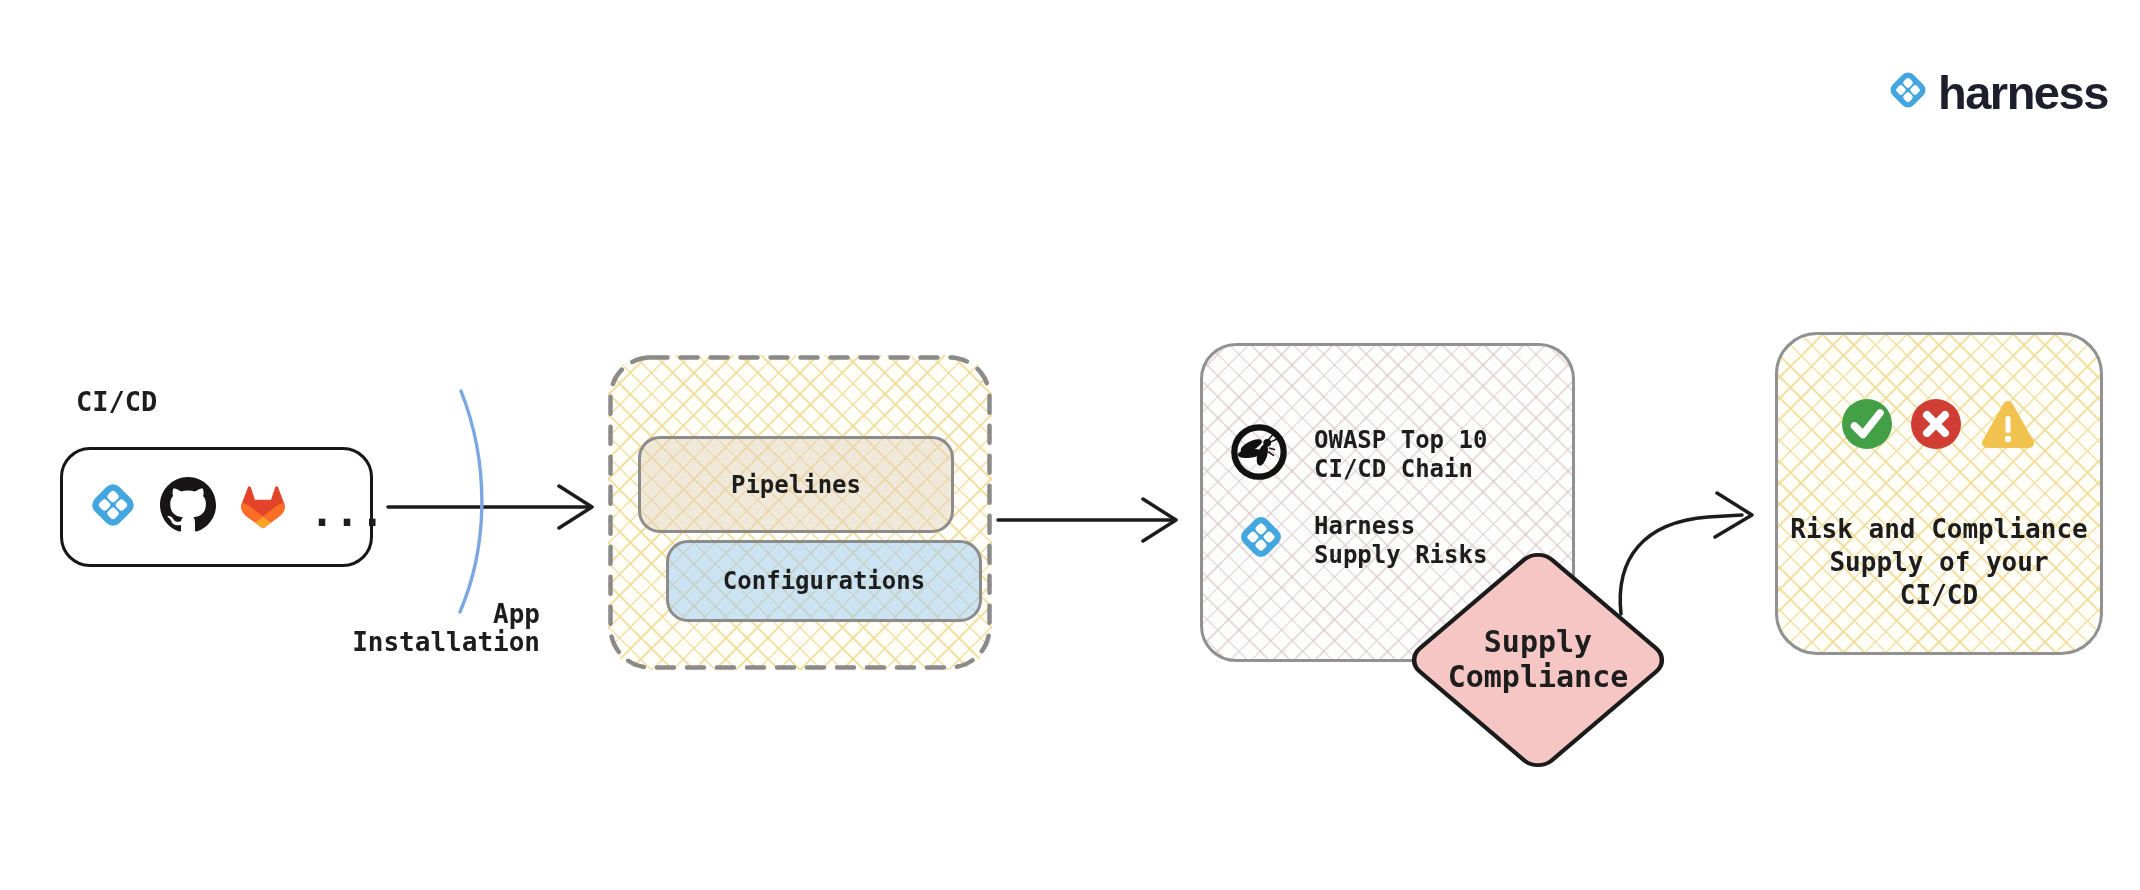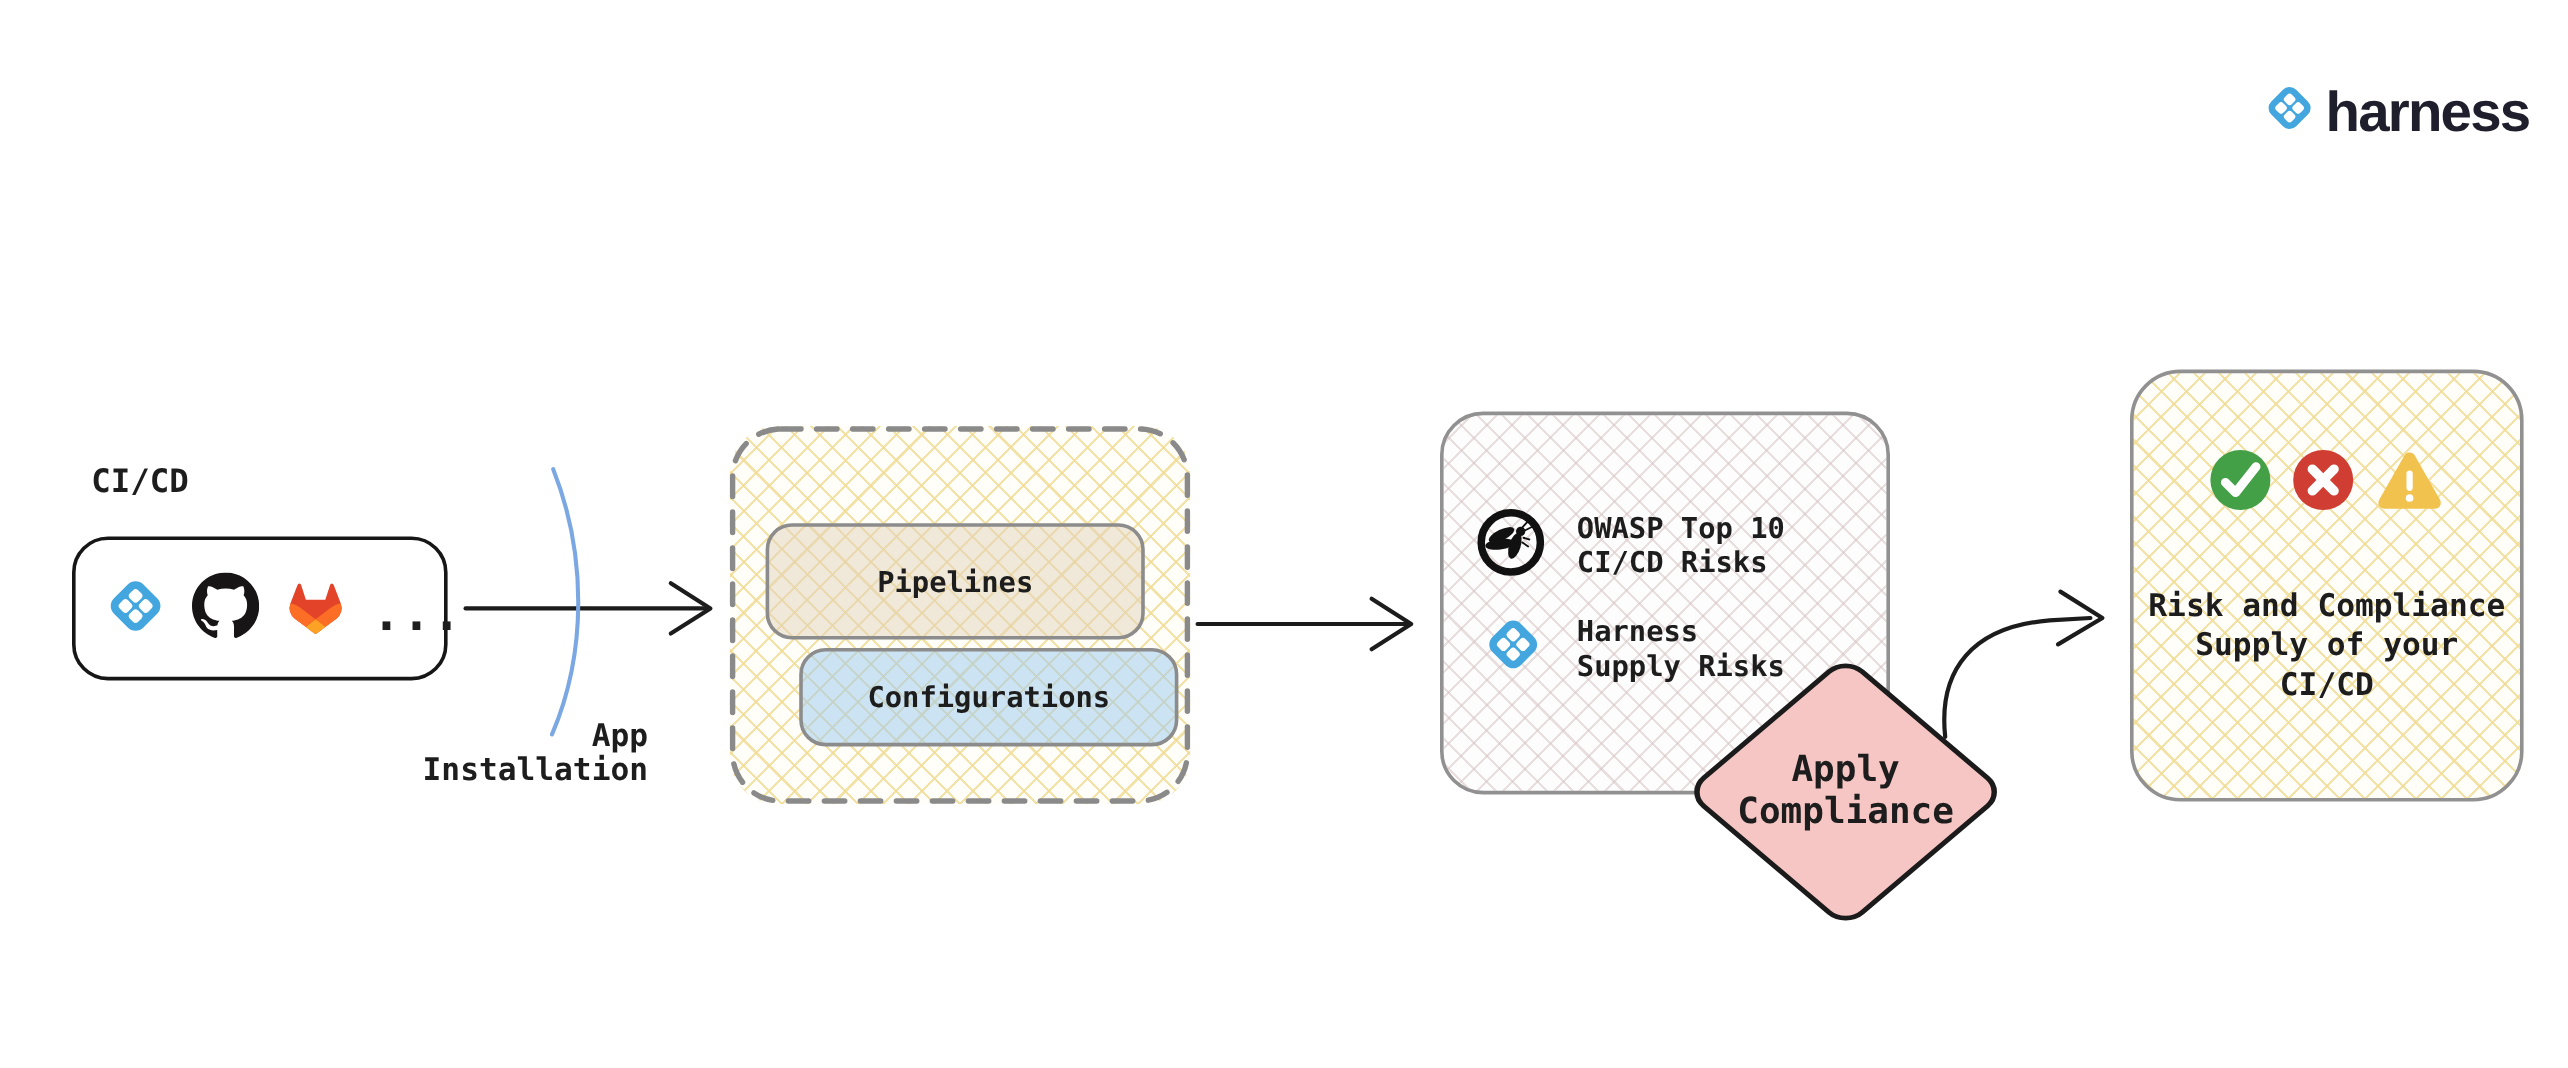--- a/index.html
+++ b/index.html
@@ -53,21 +53,21 @@
   .std-text{position:absolute;left:111px;font-size:24px;line-height:29px;font-weight:bold;}
   .std-text.t1{top:80px;}
   .std-text.t2{top:166px;}
   
   .decision-text{
     left:1538px;top:659px;transform:translate(-50%,-50%);
     text-align:center;font-size:30px;line-height:35px;font-weight:bold;
     white-space:nowrap;z-index:6;
   }
   
-  .outcome-box{left:1775px;top:308px;width:328px;height:360px;border-radius:42px;border:3px solid #919191;box-sizing:border-box;}
+  .outcome-box{left:1775px;top:332px;width:328px;height:323px;border-radius:42px;border:3px solid #919191;box-sizing:border-box;}
   .outcome-icons{position:absolute;left:0;top:63px;width:100%;display:flex;justify-content:center;align-items:center;gap:17px;}
   .outcome-text{position:absolute;left:0;top:178px;width:100%;text-align:center;font-size:26px;line-height:33px;font-weight:bold;}
   #connectors{position:absolute;left:0;top:0;z-index:5;pointer-events:none;}
 </style>
 </head>
 <body>
 
 <div class="abs brand">
   <span>
     <svg width="44" height="44" viewBox="0 0 48 48">
@@ -141,21 +141,21 @@
           <path d="M42.5 19.5l6-3"></path>
         <path d="M41 26l5 1.5"></path>
           <path d="M40 30l5 3.5"></path>
       </g>
       <circle cx="45" cy="11.5" r="1.4" fill="#111"></circle>
       <circle cx="49" cy="16" r="1.4" fill="#111"></circle>
     </svg>
   </span>
   <div class="std-text t1">
     <div>OWASP Top 10</div>
-    <div>CI/CD Risks</div>
+    <div>CI/CD Chain</div>
   </div>
   <span class="std-icon-harness">
     <svg width="50" height="50" viewBox="0 0 48 48">
       <g transform="rotate(45 24 24)">
         <rect x="8" y="8" width="32" height="32" rx="8.5" fill="#43a6de"></rect>
         <rect x="14" y="14" width="9" height="9" rx="2.8" fill="#fff"></rect>
         <rect x="25" y="14" width="9" height="9" rx="2.8" fill="#fff"></rect>
         <rect x="14" y="25" width="9" height="9" rx="2.8" fill="#fff"></rect>
         <rect x="25" y="25" width="9" height="9" rx="2.8" fill="#fff"></rect>
       </g>
@@ -190,21 +190,21 @@
     </span>
   </div>
   <div class="outcome-text">
     <div>Risk and Compliance</div>
     <div>Supply of your</div>
     <div>CI/CD</div>
   </div>
 </div>
 
 <div class="abs decision-text">
-  <div>Apply</div>
+  <div>Supply</div>
   <div>Compliance</div>
 </div>
 
 <svg id="connectors" width="2140" height="890" viewBox="0 0 2140 890">
 
   <rect x="610.5" y="357.5" width="379" height="310" rx="40" fill="none" stroke="#8a8a8a" stroke-width="4.5" stroke-dasharray="17 13" stroke-linecap="round"></rect>
 
   <g stroke="#1c1c1c" stroke-width="3.5" fill="none" stroke-linecap="round" stroke-linejoin="round">
     <path d="M388 507 H588"></path>
     <path d="M559 486 L592 507 L559 528"></path>

